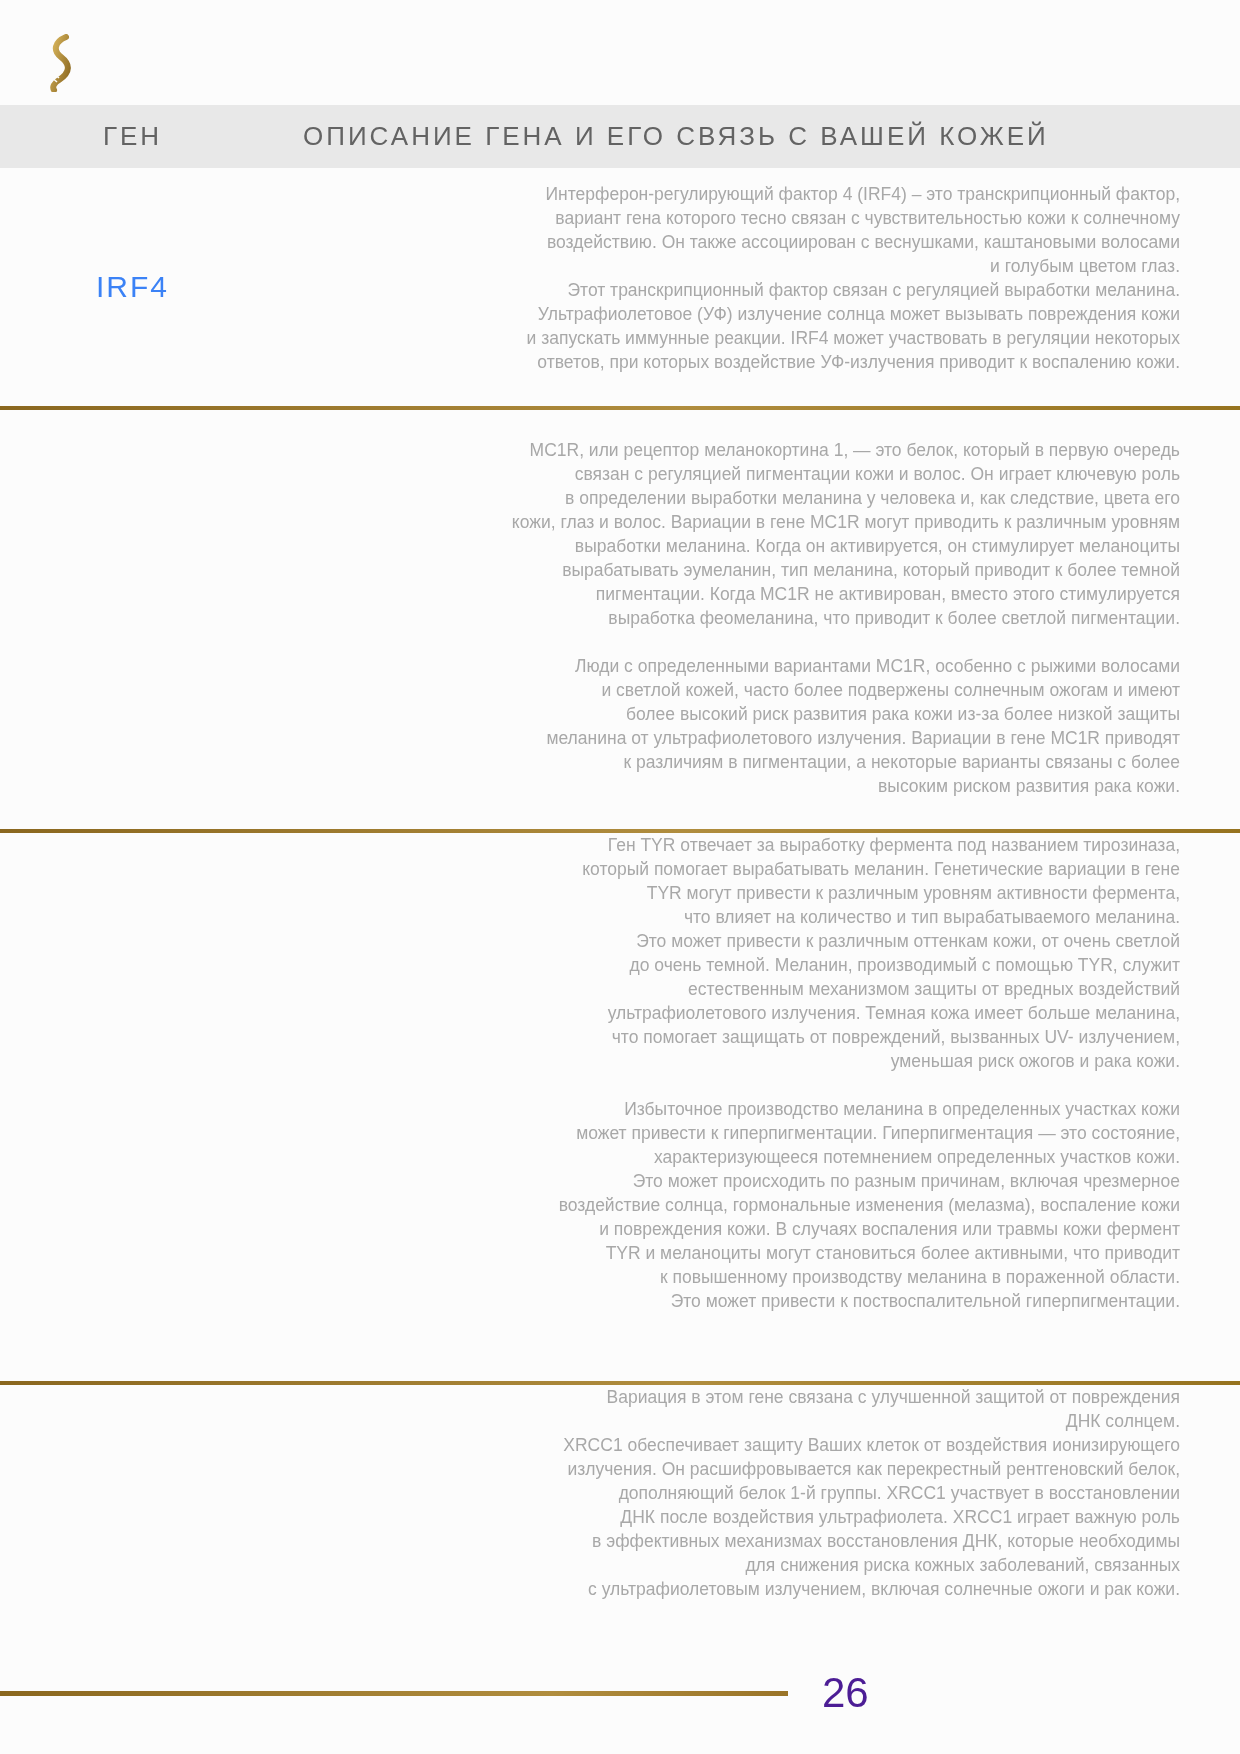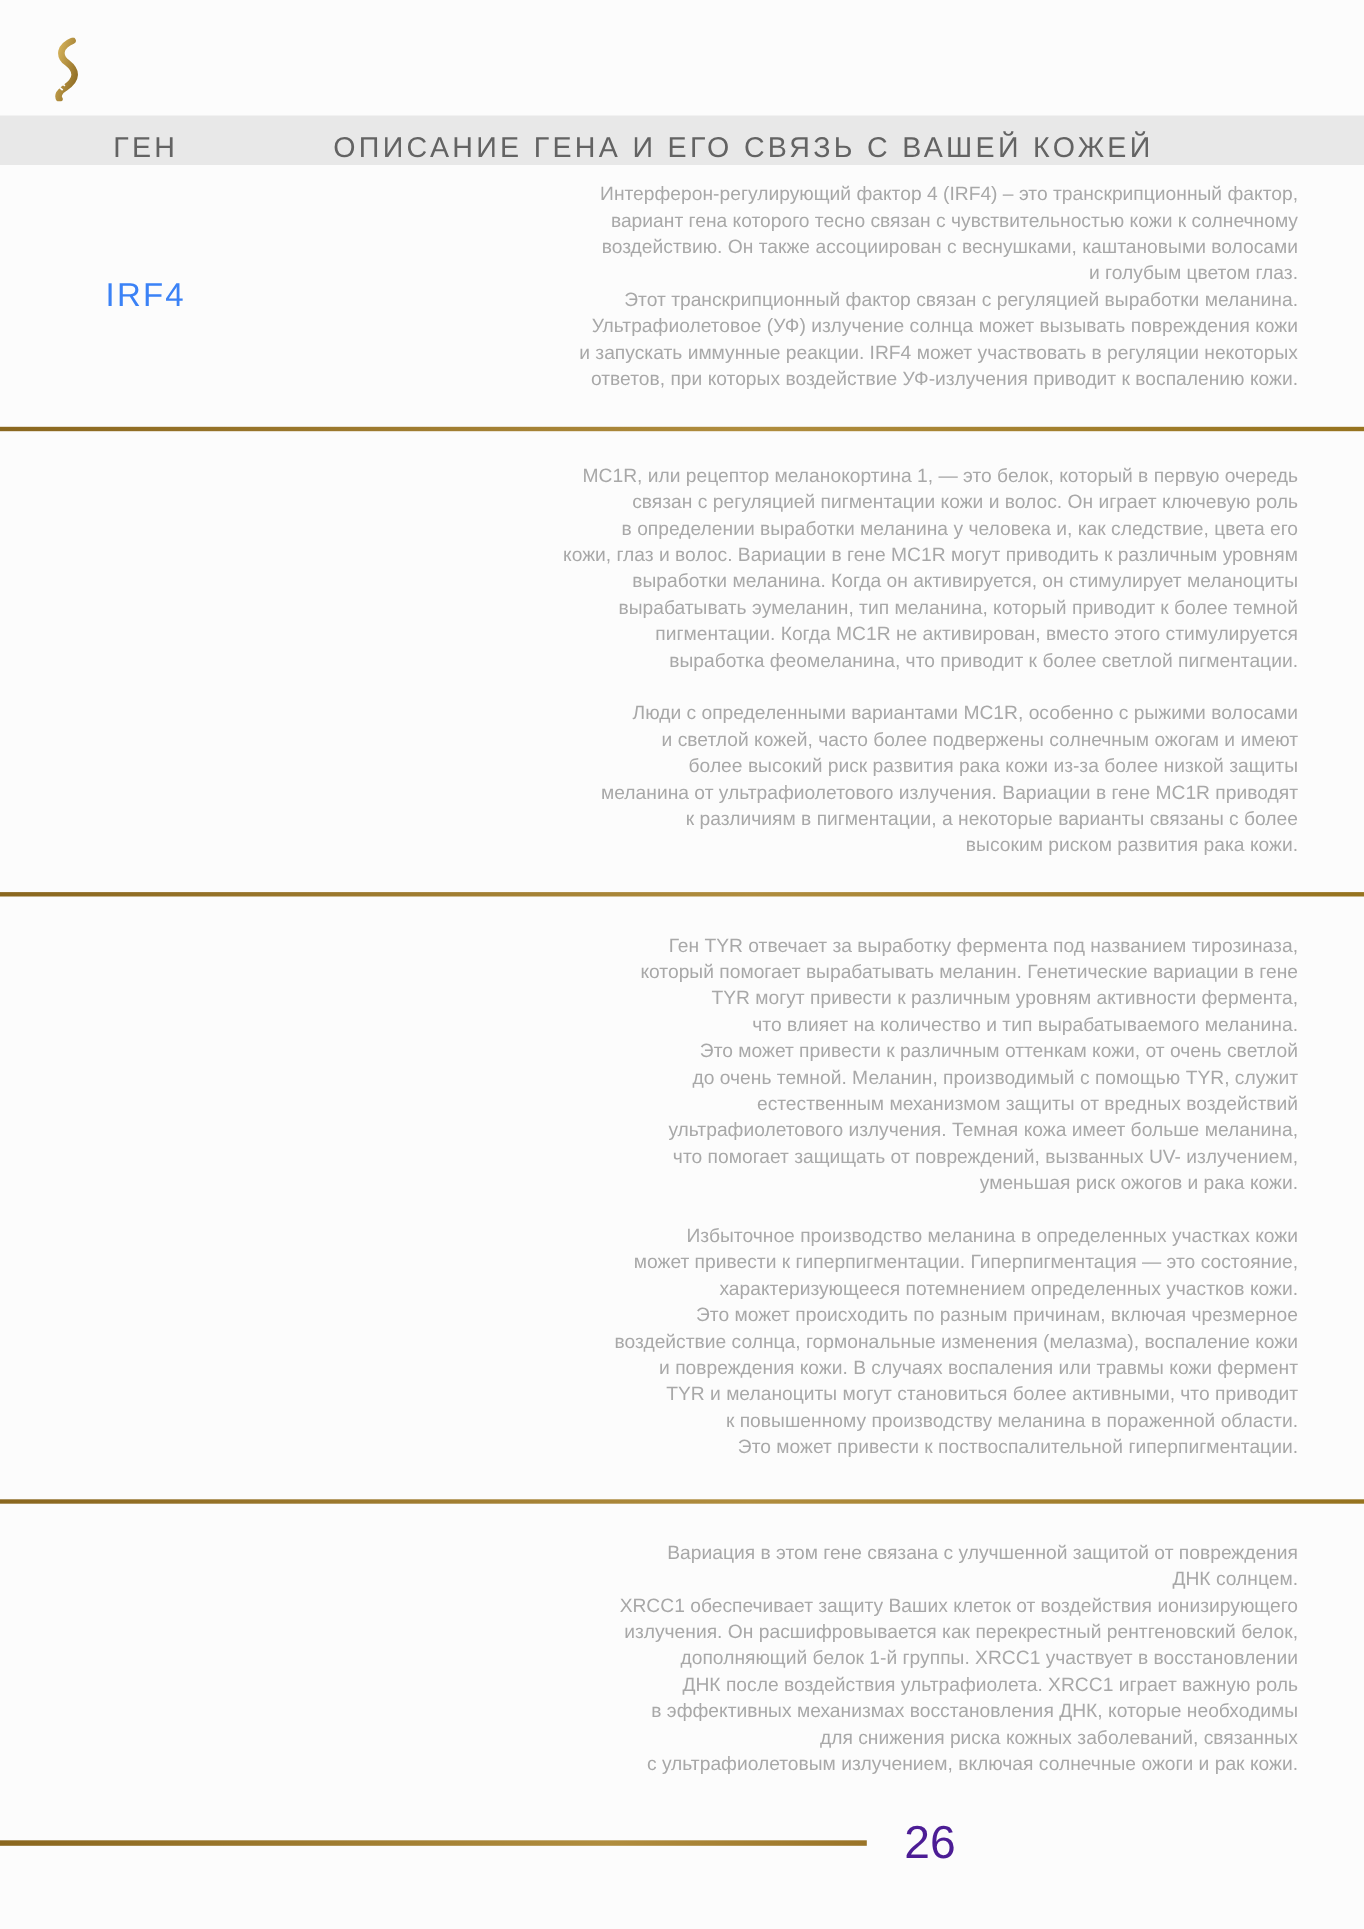--- a/index.html
+++ b/index.html
@@ -8,44 +8,44 @@
     width: 1240px; height: 1754px;
     background: #fcfcfc;
     font-family: "Liberation Sans", sans-serif;
     position: relative;
     overflow: hidden;
   }
   .topbar { height: 105px; position: relative; }
   .logo { position: absolute; left: 44px; top: 34px; width: 34px; height: 58px; }
 
   .thead {
-    display: flex; align-items: flex-end;
-    height: 45px; background: #e8e8e8;
+    display: flex; align-items: center;
+    height: 63px; background: #e8e8e8;
     color: #636363; font-size: 26px; font-weight: 300;
     letter-spacing: 3px;
   }
   .col-gene { width: 265px; text-align: center; }
   .col-desc { flex: 1; margin-left: 38px; }
 
   .grow { display: flex; }
   .grow .gene {
     width: 265px; flex: 0 0 265px;
     display: flex; align-items: center; justify-content: center;
     font-size: 30px; font-weight: 300; letter-spacing: 2px;
     color: #3b82f6;
   }
   .grow .desc {
     flex: 1; padding-right: 60px;
     color: #a8a8a8; font-size: 17.5px; line-height: 24px;
     font-weight: 300; white-space: pre-line; text-align: right;
   }
   .r1 { min-height: 238px; } .r1 .desc { padding-top: 14px; }
   .r2 { min-height: 419px; } .r2 .desc { padding-top: 28px; }
-  .r3 { min-height: 548px; } .r3 .desc { padding-top: 32px; }
-  .r4 { min-height: 260px; } .r4 .desc { padding-top: 32px; }
+  .r3 { min-height: 548px; } .r3 .desc { }
+  .r4 { min-height: 260px; } .r4 .desc { }
 
   .divider {
     height: 4px;
     background: linear-gradient(90deg, #8a671f, #b08d3e 55%, #96731f);
   }
 
   .footer { position: relative; margin-top: 22px; height: 64px; }
   .footer-line {
     position: absolute; left: 0; top: 24px;
     width: 788px; height: 5px;

